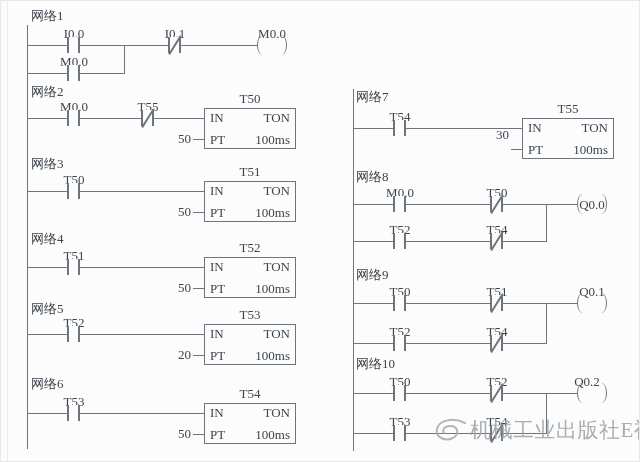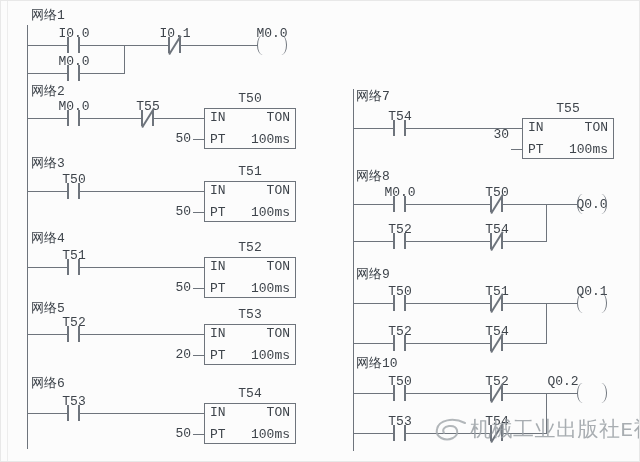--- a/index.html
+++ b/index.html
@@ -1,19 +1,19 @@
 <!DOCTYPE html>
 <html><head>
 <meta charset="utf-8">
 <style>
   html,body{margin:0;padding:0;background:#ffffff;}
   #canvas{
     position:relative;width:640px;height:462px;box-sizing:border-box;
     background:#fcfcfc;border:1px solid #e8e8e8;overflow:hidden;
-    font-family:Liberation Mono, monospace;color:#3e444b;
+    font-family:Liberation Serif, serif;color:#3e444b;
   }
   .hl{position:absolute;height:1.4px;background:#6e747c;}
   .vl{position:absolute;width:1.4px;background:#6e747c;}
   .edge{position:absolute;left:6px;top:0;width:1px;height:462px;background:#ededed;}
   .lbl{position:absolute;font-size:13px;line-height:1;white-space:nowrap;transform:translateX(-50%);}
   .net{position:absolute;font-size:13px;line-height:1;white-space:nowrap;}
   .ct{position:absolute;width:13px;height:16px;background:#fcfcfc;}
   .ct::before,.ct::after{content:"";position:absolute;top:0;width:1.7px;height:100%;background:#6e747c;}
   .ct::before{left:0;}
   .ct::after{right:0;}
@@ -228,21 +228,21 @@
     <div class="net" style="left:355px;top:356px">网络10</div>
     <div class="hl" style="left:352px;top:392px;width:225px"></div>
     <div class="hl" style="left:352px;top:432px;width:194px"></div>
     <div class="vl" style="left:545px;top:392px;height:41px"></div>
     <div class="lbl" style="left:399px;top:374px">T50</div>
     <div class="ct" style="left:392px;top:384px"></div>
     <div class="lbl" style="left:496px;top:374px">T52</div>
     <div class="ct" style="left:489px;top:384px">
         <div class="slash"></div>
       </div>
-    <div class="lbl" style="left:562px;top:374px">Q0.2</div>
+    <div class="lbl" style="left:586px;top:374px">Q0.2</div>
     <div class="coil" style="left:576px;top:382px"></div>
     <div class="lbl" style="left:399px;top:414px">T53</div>
     <div class="ct" style="left:392px;top:424px"></div>
     <div class="lbl" style="left:496px;top:414px">T54</div>
     <div class="ct" style="left:489px;top:424px">
         <div class="slash"></div>
       </div>
   </div>
 
   <div class="wm">

